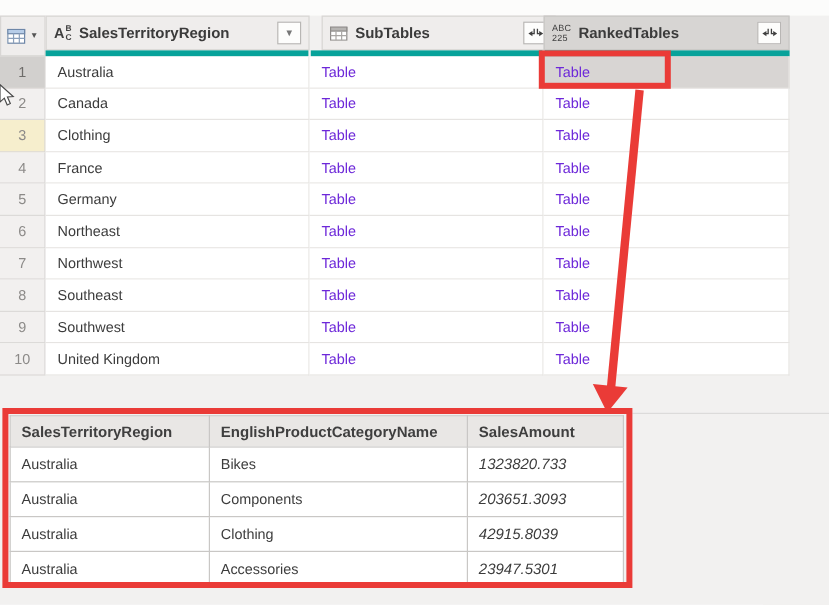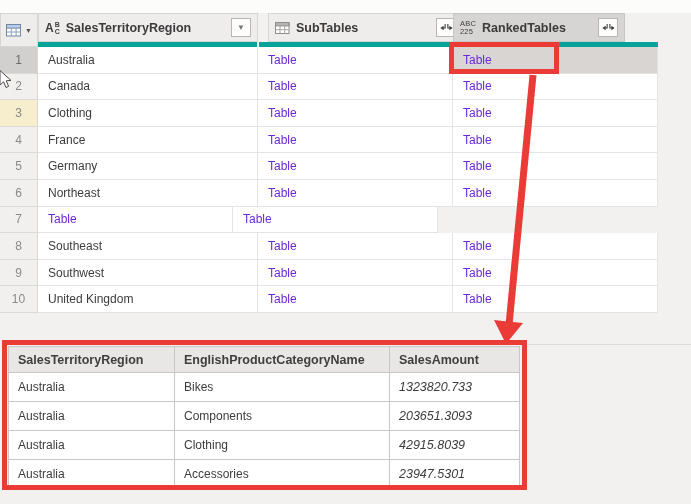--- a/index.html
+++ b/index.html
@@ -15,21 +15,21 @@
   .hdr{
     position:absolute;top:13px;height:29px;box-sizing:border-box;
     background:#efedec;border:1px solid #d8d6d4;
     display:flex;align-items:center;gap:6px;padding:0 6px;
     font-size:12.5px;font-weight:bold;color:#3b3b3b;
   }
   .hdr .label{white-space:nowrap;overflow:hidden;}
   .hdr.corner{left:0;width:38px;height:34px;justify-content:center;gap:2px;padding:0 2px;}
   .hdr.h-str{left:38px;width:220px;}
   .hdr.h-sub{left:268px;width:195px;}
-  .hdr.h-ranked{left:453px;width:172px;background:#d7d5d3;border-color:#c9c7c5;}
+  .hdr.h-ranked{left:453px;width:205px;background:#d7d5d3;border-color:#c9c7c5;}
   .caret{font-size:7px;color:#555;line-height:1;}
   .filter-btn,.expand-btn{
     margin-left:auto;width:20px;height:19px;box-sizing:border-box;flex:0 0 auto;
     background:#fdfdfc;border:1px solid #b8b6b4;
     display:flex;align-items:center;justify-content:center;
   }
   .filter-btn .caret{font-size:8px;color:#777;}
   .teal{position:absolute;top:42px;height:5px;background:#07a29a;}
   .teal.t1{left:38px;width:219px;}
   .teal.t2{left:259px;width:193px;}
@@ -191,20 +191,21 @@
       <div class="cell c-ranked link">Table</div>
     </div>
     <div class="grid-row">
       <div class="cell c-num">6</div>
       <div class="cell c-region">Northeast</div>
       <div class="cell c-sub link">Table</div>
       <div class="cell c-ranked link">Table</div>
     </div>
     <div class="grid-row">
       <div class="cell c-num">7</div>
+      <div class="cell c-region">Northwest</div>
       <div class="cell c-sub link">Table</div>
       <div class="cell c-ranked link">Table</div>
     </div>
     <div class="grid-row">
       <div class="cell c-num">8</div>
       <div class="cell c-region">Southeast</div>
       <div class="cell c-sub link">Table</div>
       <div class="cell c-ranked link">Table</div>
     </div>
     <div class="grid-row">

